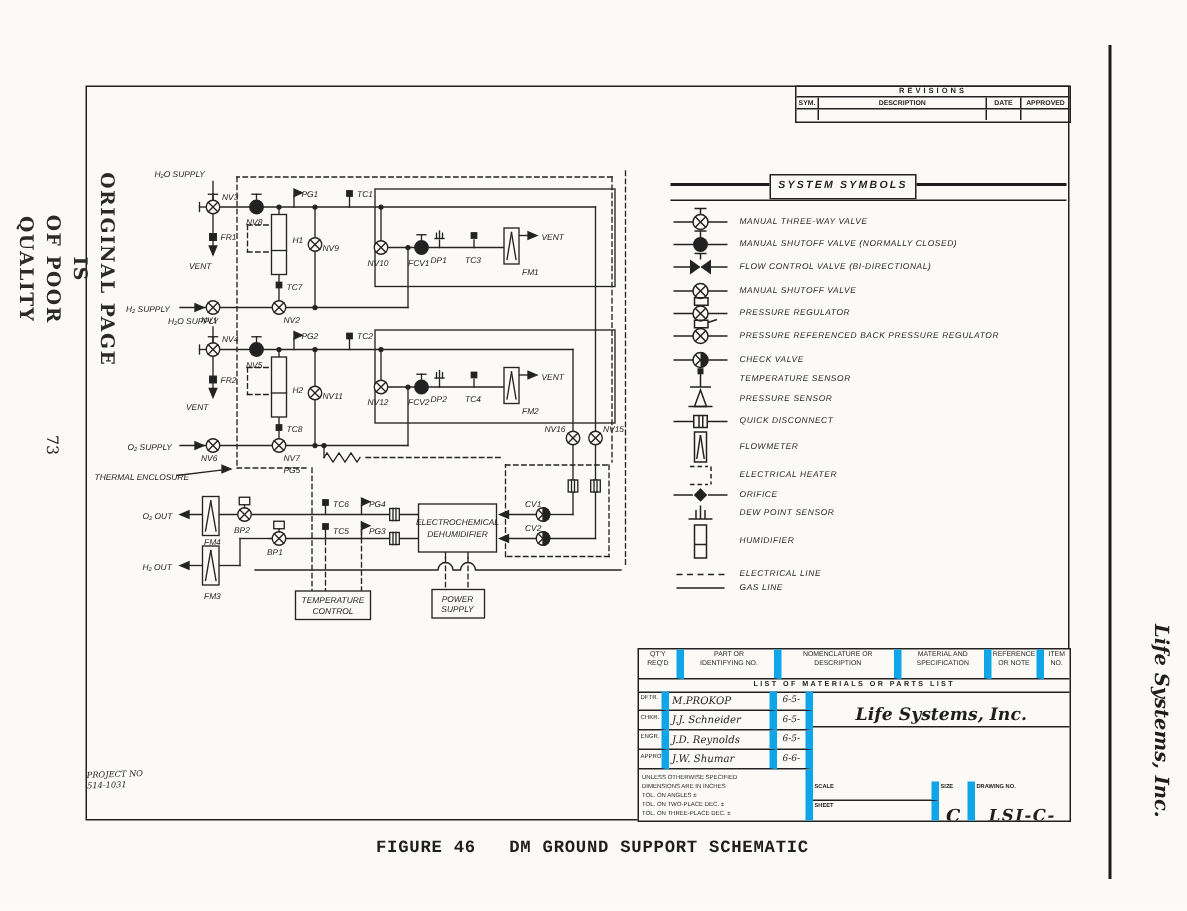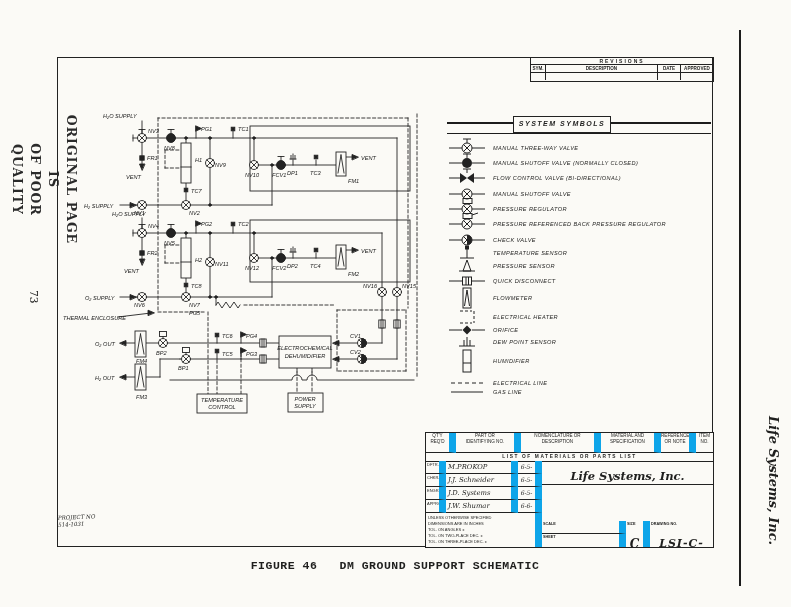--- a/index.html
+++ b/index.html
@@ -31,21 +31,21 @@
   
   .lgrule{background:#1c1c1c}
   #lgtitle{left:513px;top:116px;width:96px;height:15px;border:1.2px solid #222;background:#fbfaf6;
            font-style:italic;font-size:7px;line-height:14px;text-align:center;letter-spacing:1.5px;font-weight:bold}
   #lgitems{left:447px;top:140px;width:263px;height:264px}
   .lgrow{position:absolute;left:0;width:263px;height:24px;display:flex;align-items:center}
   .lgsym{width:40px;height:24px;flex:0 0 40px}
   .lglab{font-style:italic;font-size:5.6px;letter-spacing:.4px;padding-left:6px;white-space:nowrap}
   
   #tb{left:425px;top:432px;width:287px;height:114px;border:1.4px solid #222;background:#fbfaf6}
-  .tbc{position:absolute;box-sizing:border-box;border-right:7px solid #0ea5e9;border-bottom:1px solid #222;
+  .tbc{position:absolute;box-sizing:border-box;border-right:5px solid #0ea5e9;border-bottom:1px solid #222;
        font-size:4.6px;line-height:1.25;text-align:center;white-space:pre-line;overflow:hidden}
   .nob{border-right:none}
   #tband{left:0;top:20px;width:287px;height:8px;border-bottom:1px solid #222;font-size:4.8px;
          font-weight:bold;letter-spacing:1.6px;text-align:center;line-height:8px}
   .sig-role{font-size:4px;text-align:left;padding:1px 0 0 1px;text-transform:uppercase}
   .sig-name{font-family:"DejaVu Serif",serif;font-style:italic;font-size:6.8px;line-height:12px;white-space:nowrap;text-align:left;padding-left:2px}
   .sig-date{font-family:"DejaVu Serif",serif;font-style:italic;font-size:6px;line-height:12px}
   #tol{font-size:4px;text-align:left;padding:2px 0 0 2px;line-height:1.5;white-space:pre-line}
   #company{font-family:"DejaVu Serif",serif;font-style:italic;font-weight:bold;font-size:11.5px;line-height:14px;padding-top:2px;text-align:center}
   #ttl{font-style:italic;font-weight:bold;font-size:7.6px;line-height:1.45;text-align:left;padding:5px 0 0 8px;white-space:pre-line}
@@ -559,21 +559,21 @@
 NO.</div>
     <div id="tband" class="ab">LIST OF MATERIALS OR PARTS LIST</div>
 
     <div class="tbc sig-role" style="left:0;top:28px;width:20px;height:13px">DFTR.</div>
     <div class="tbc sig-name" style="left:20px;top:28px;width:72px;height:13px">M.PROKOP</div>
     <div class="tbc sig-date" style="left:92px;top:28px;width:24px;height:13px">6-5-74</div>
     <div class="tbc sig-role" style="left:0;top:41px;width:20px;height:13px">CHKR.</div>
     <div class="tbc sig-name" style="left:20px;top:41px;width:72px;height:13px">J.J. Schneider</div>
     <div class="tbc sig-date" style="left:92px;top:41px;width:24px;height:13px">6-5-74</div>
     <div class="tbc sig-role" style="left:0;top:54px;width:20px;height:13px">ENGR.</div>
-    <div class="tbc sig-name" style="left:20px;top:54px;width:72px;height:13px">J.D. Systems</div>
+    <div class="tbc sig-name" style="left:20px;top:54px;width:72px;height:13px">J.D. Reynolds</div>
     <div class="tbc sig-date" style="left:92px;top:54px;width:24px;height:13px">6-5-74</div>
     <div class="tbc sig-role" style="left:0;top:67px;width:20px;height:13px">APPROVAL</div>
     <div class="tbc sig-name" style="left:20px;top:67px;width:72px;height:13px">J.W. Shumar</div>
     <div class="tbc sig-date" style="left:92px;top:67px;width:24px;height:13px">6-6-74</div>
     <div class="tbc" id="tol" style="left:0;top:80px;width:116px;height:34px;border-bottom:none">UNLESS OTHERWISE SPECIFIED
 DIMENSIONS ARE IN INCHES
 TOL. ON ANGLES ±
 TOL. ON TWO-PLACE DEC. ±
 TOL. ON THREE-PLACE DEC. ±</div>
 

